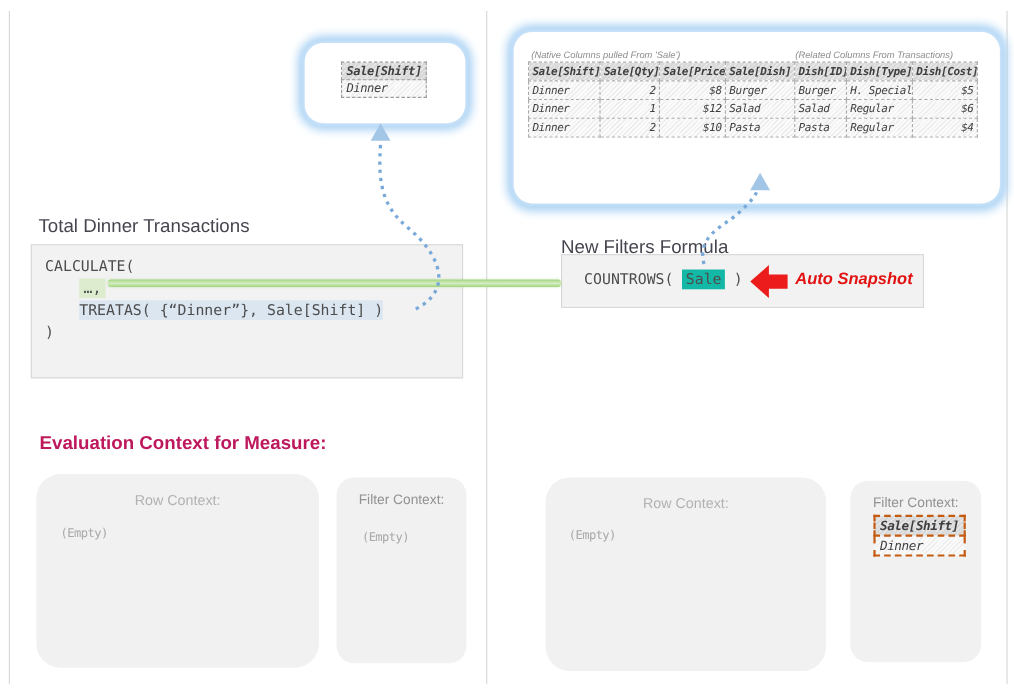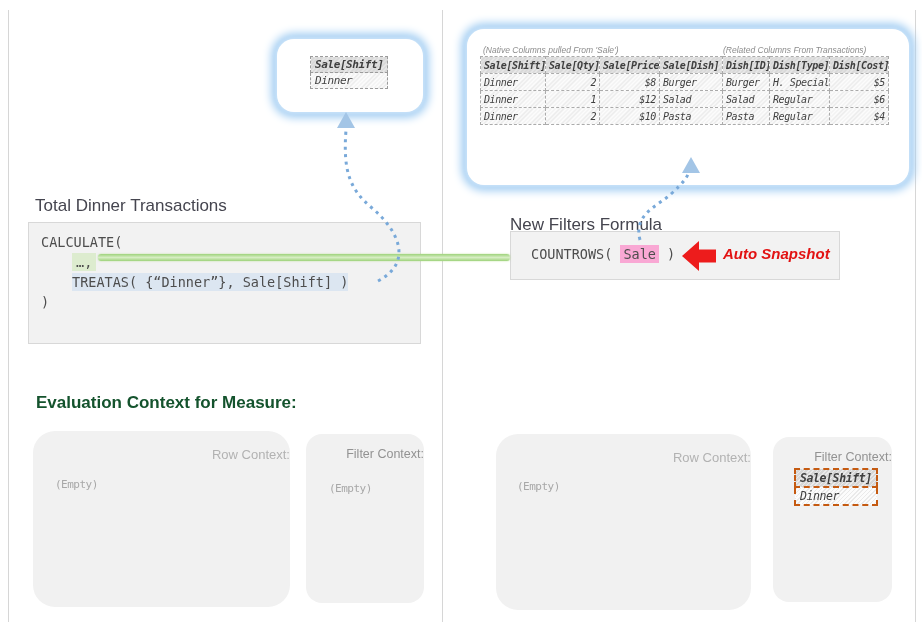--- a/index.html
+++ b/index.html
@@ -33,37 +33,37 @@
   .sale-table td{border:1px dashed #ababab;padding:1px 3px;white-space:nowrap;overflow:hidden;height:14px;}
   .sale-table .hdr td{font-weight:bold;}
   .sale-table td.num{text-align:right;}
 
   
   .code-box{position:absolute;background:#f2f2f2;border:1px solid #d8d8d8;}
   .code-line{position:absolute;font-family:"DejaVu Sans Mono",monospace;
              font-size:13.5px;color:#4d4d4d;white-space:pre;}
   .hl-green{background:#ddeccf;padding:1px 4px;}
   .hl-blue{background:#dce6f1;padding:1px 0;}
-  .hl-blue-inline{background:#f9a8d4;padding:1px 3px;}
+  .hl-blue-inline{background:#14b8a6;padding:1px 3px;}
 
   .section-title{position:absolute;font-size:17px;color:#45454f;white-space:nowrap;}
-  .section-title.bold{font-weight:bold;color:#14532d;}
+  .section-title.bold{font-weight:bold;color:#be185d;}
 
   
   .green-line{position:absolute;left:98px;top:254px;width:412px;height:7px;border-radius:3px;
               background:linear-gradient(to bottom,#9ed37c,#d6edc2 50%,#9ed37c);
               box-shadow:0 0 2px rgba(146,208,80,.55);z-index:4;}
 
   
   .auto-snapshot-label{position:absolute;left:723px;top:245px;font-size:15px;font-weight:600;
                        font-style:italic;color:#e21212;white-space:nowrap;}
 
   
   .ctx-box{position:absolute;background:#f1f1f1;border-radius:22px;}
-  .ctx-label{padding-top:16px;text-align:right;font-size:13px;color:#b2b2b2;}
+  .ctx-label{padding-top:16px;text-align:center;font-size:13px;color:#b2b2b2;}
   .ctx-label.filter{padding-top:13px;font-size:12.5px;color:#929292;}
   .ctx-empty{position:absolute;font-family:"DejaVu Sans Mono",monospace;
              font-size:11px;color:#a8a8a8;letter-spacing:-0.5px;}
 
   .overlay{position:absolute;left:0;top:0;pointer-events:none;z-index:6;}
 </style>
 </head>
 <body>
 
 <div id="canvas">

